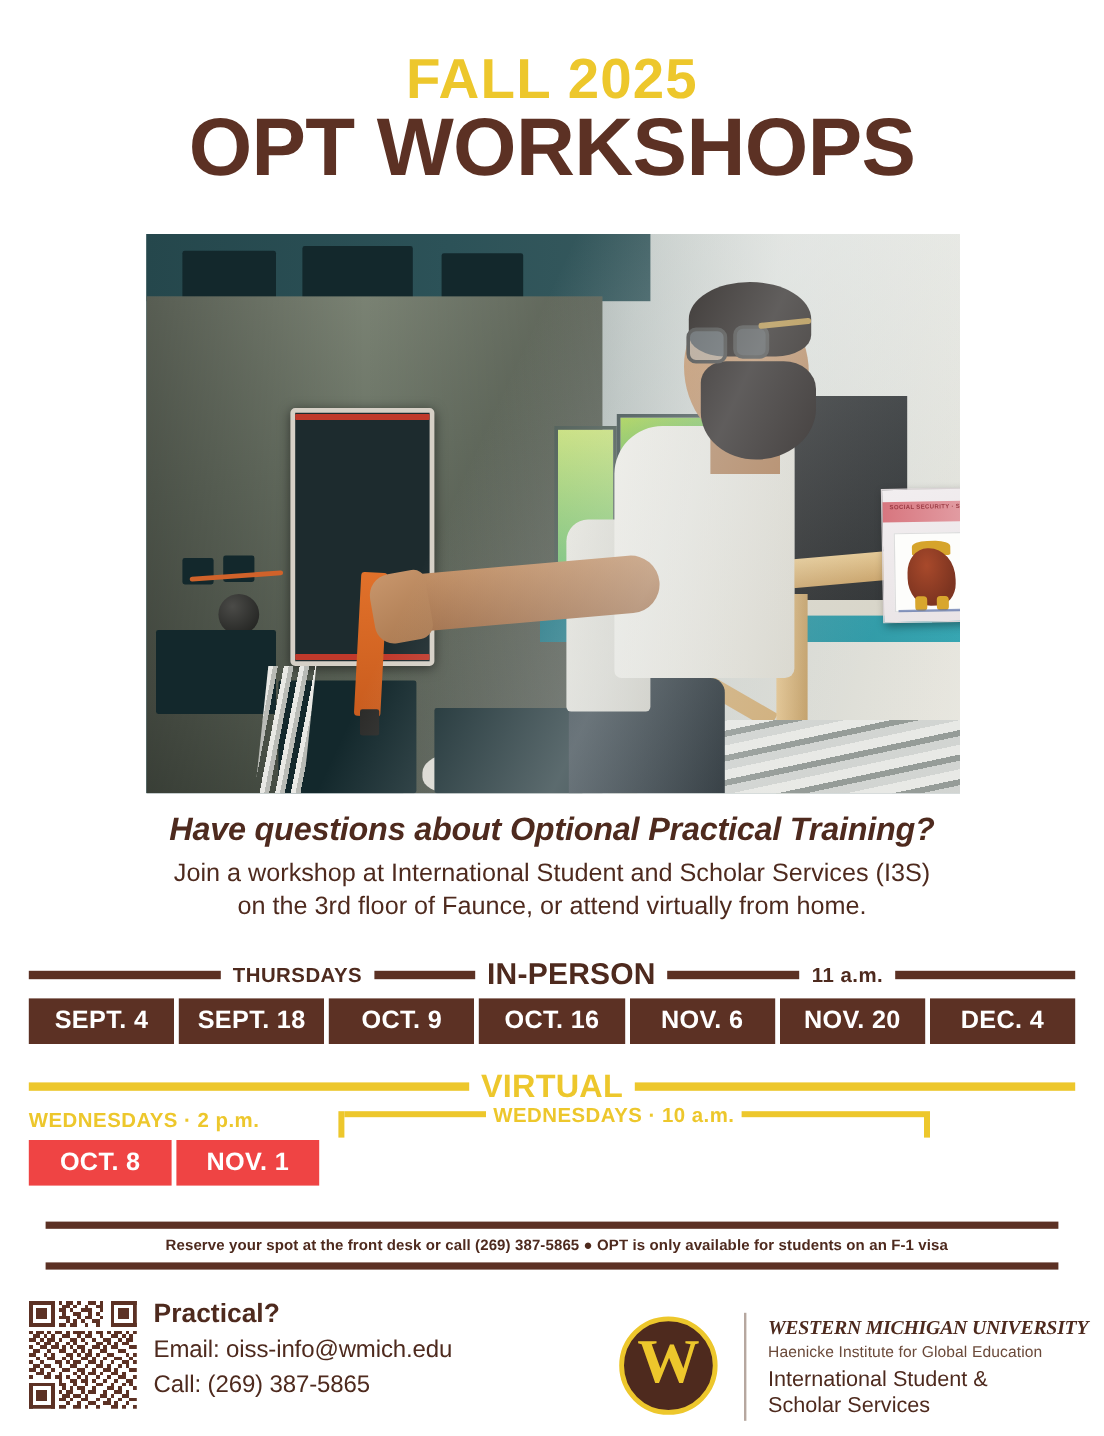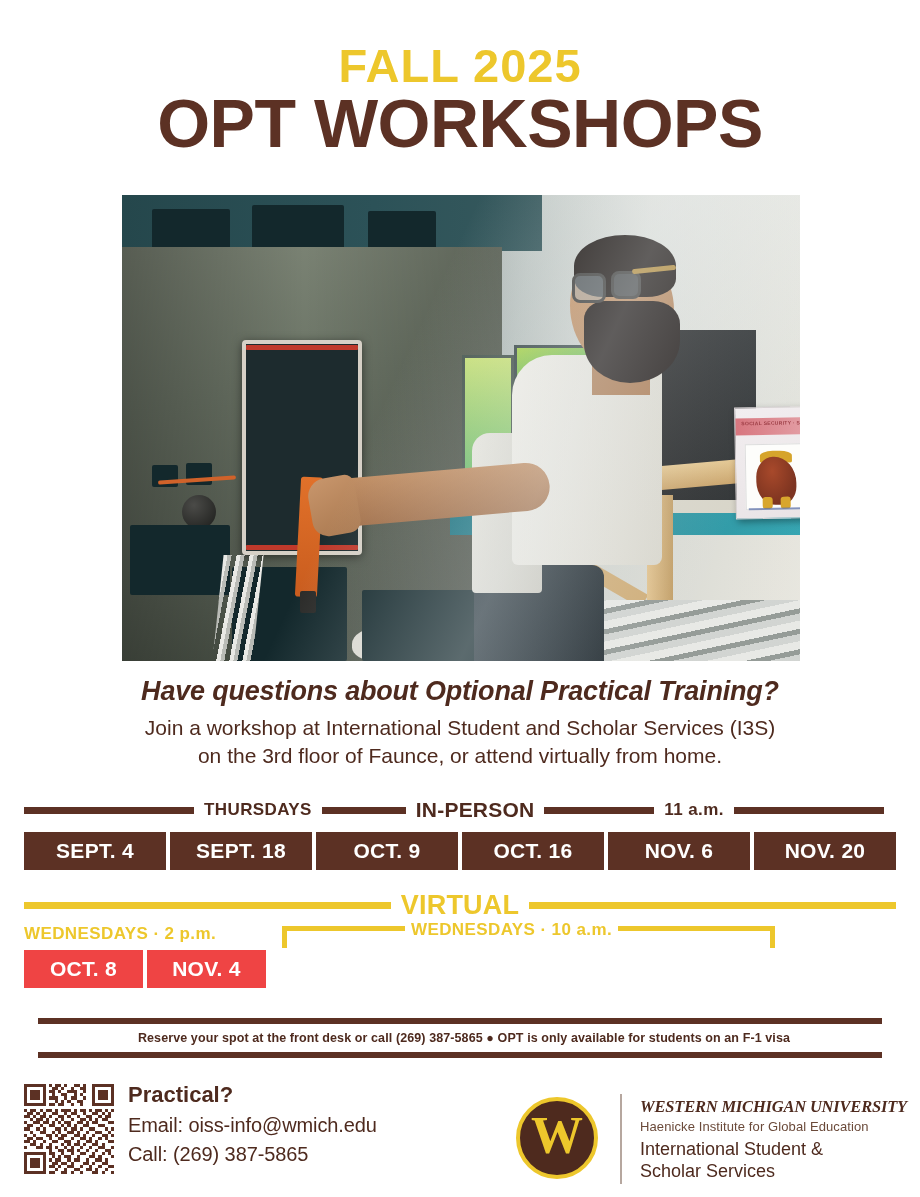--- a/index.html
+++ b/index.html
@@ -273,21 +273,21 @@
   
   .rule-row {
     position: absolute; left: 24px; width: 872px;
     display: flex; align-items: center; gap: 10px;
   }
   .rule-line { flex: 1 1 auto; height: 7px; }
   .rule-line.brown { background: #5c3124; }
   .rule-line.gold { background: #edc72c; }
   .rule-lbl { white-space: nowrap; font-weight: bold; }
   .lbl-small-brown { font-size: 17px; color: #4e2a1e; letter-spacing: .4px; }
-  .lbl-big-brown  { font-size: 21px; color: #4e2a1e; letter-spacing: .2px; }
+  .lbl-big-brown  { font-size: 25px; color: #4e2a1e; letter-spacing: .2px; }
   .lbl-big-gold   { font-size: 27px; color: #edc72c; letter-spacing: .2px; }
   .lbl-small-gold { font-size: 17px; color: #edc72c; letter-spacing: .4px; }
 
   
   .chips {
     position: absolute; left: 24px; width: 872px; display: flex; gap: 4px;
   }
   .chip {
     flex: 1 1 0; height: 38px; display: flex; align-items: center; justify-content: center;
     font-size: 21px; font-weight: bold; color: #ffffff; letter-spacing: .3px;
@@ -443,20 +443,21 @@
     <div class="rule-line brown" style="max-width:150px;"></div>
   </div>
 
   <div class="chips" id="inperson-chips" style="top:832px;">
       <div class="chip brown">SEPT. 4</div>
       <div class="chip brown">SEPT. 18</div>
       <div class="chip brown">OCT. 9</div>
       <div class="chip brown">OCT. 16</div>
       <div class="chip brown">NOV. 6</div>
       <div class="chip brown">NOV. 20</div>
+      <div class="chip brown">DEC. 4</div>
     </div>
 
   <div class="rule-row" style="top:890px;">
     <div class="rule-line gold"></div>
     <div class="rule-lbl lbl-big-gold">VIRTUAL</div>
     <div class="rule-line gold"></div>
   </div>
 
   <div style="position:absolute;left:24px;top:924px;width:250px;" class="rule-lbl lbl-small-gold">WEDNESDAYS · 2 p.m.</div>
 
@@ -464,21 +465,21 @@
     <div class="vb-arm-l"></div>
     <div class="vb-bar-l"></div>
     <div class="vb-text">WEDNESDAYS · 10 a.m.</div>
     <div class="vb-bar-r"></div>
     <div class="vb-arm-r"></div>
   </div>
 
   <div class="chips-split" style="top:950px;">
     <div class="chips-group-a" id="virtual-a">
         <div class="chip gold">OCT. 8</div>
-        <div class="chip gold">NOV. 4</div>
+        <div class="chip gold">NOV. 1</div>
       </div>
   </div>
 
   <div class="strip-bar" style="top:1018px;"></div>
   <div class="strip-text" style="top:1031px;">Reserve your spot at the front desk or call (269) 387-5865  ●  OPT is only available for students on an F-1 visa</div>
   <div class="strip-bar" style="top:1052px;"></div>
 
   <div class="footer">
 
     <div class="qr">

